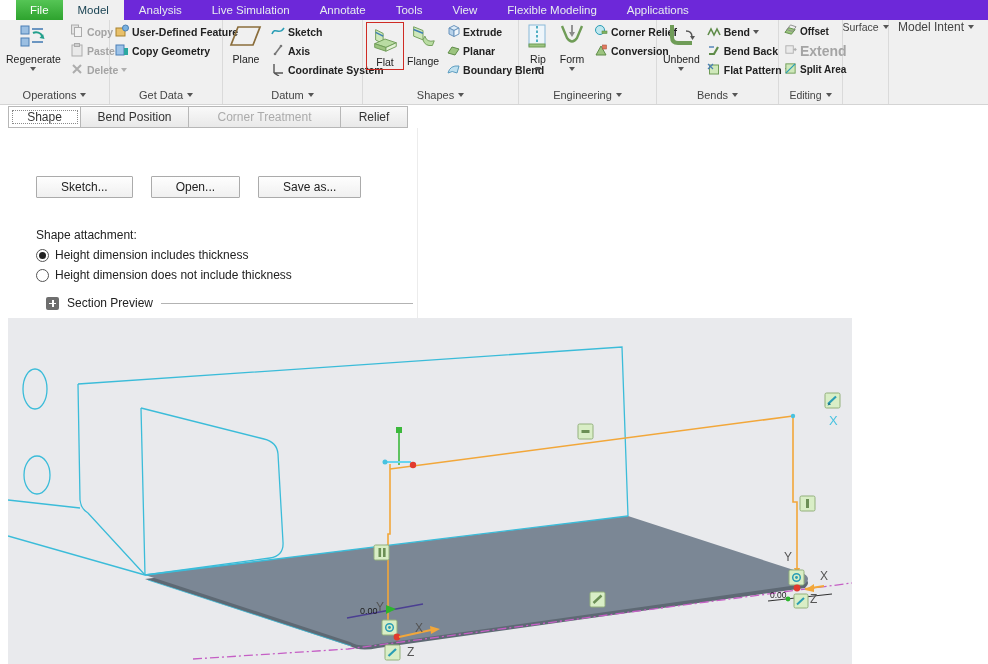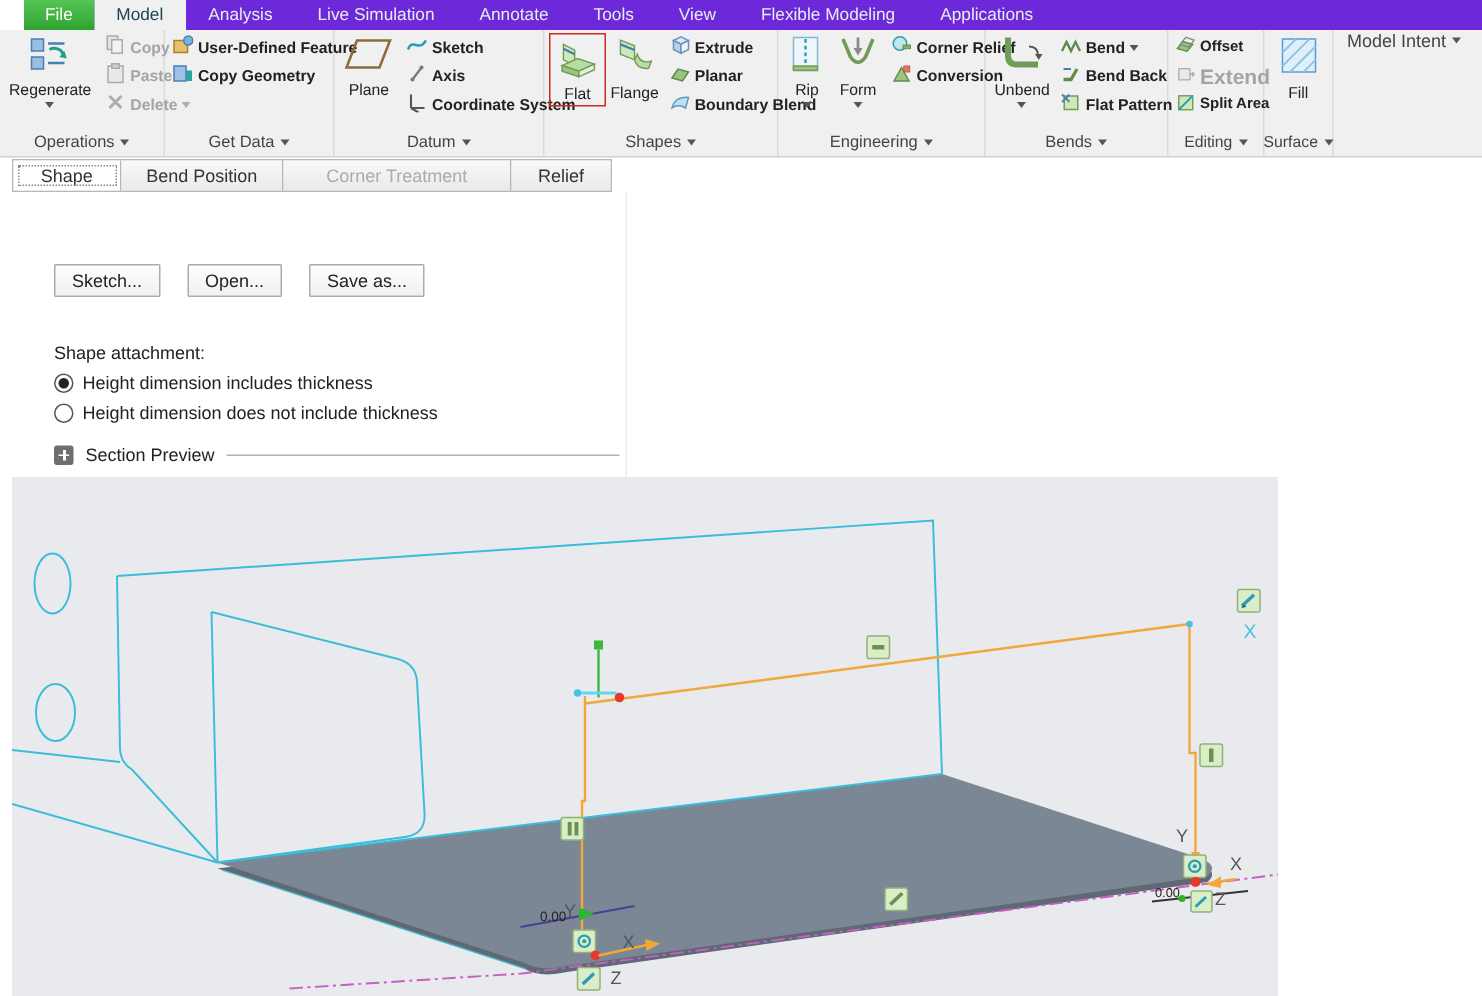--- a/index.html
+++ b/index.html
@@ -39,28 +39,28 @@
 .dtab { width:105px; font-size:12px; color:#333; display:flex; align-items:center;
   justify-content:center; border-right:1px solid #b7b7b7; background:linear-gradient(#f9f9f9,#e9e9e9); }
 .dtab:last-child { border-right:none; }
 .dtab-active { background:#fff; outline:1px dotted #8a8a8a; outline-offset:-4px; }
 .dtab-dis { color:#ababab; }
 
 
 .panel { position:absolute; top:128px; left:0; width:418px; height:190px; background:#fff;
   border-right:1px solid #ececec; }
 .pbuttons { position:absolute; top:48px; left:36px; display:flex; gap:18px; }
-.pbtn { font-size:12px; color:#222; padding:3px 11px; border:1px solid #ababab;
+.pbtn { font-size:12px; color:#222; padding:3px 24px; border:1px solid #ababab;
   background:linear-gradient(#fefefe,#f0f0f0); border-radius:1px; }
 .attach { position:absolute; top:100px; left:36px; font-size:12px; color:#222; }
 .radio-row { display:flex; align-items:center; gap:6px; margin-top:6px; }
 .radio { width:13px; height:13px; border:1px solid #555; border-radius:50%; background:#fff;
   display:flex; align-items:center; justify-content:center; }
 .radio-dot { width:7px; height:7px; border-radius:50%; background:#222; }
-.spreview { position:absolute; top:168px; left:36px; right:4px; display:flex;
+.spreview { position:absolute; top:168px; left:46px; right:4px; display:flex;
   align-items:center; gap:8px; font-size:12px; color:#222; }
 .plus { width:13px; height:13px; background:#6e6e6e; border-radius:2px; position:relative; }
 .plus::before, .plus::after { content:""; position:absolute; background:#fff; }
 .plus::before { left:3px; top:6px; width:7px; height:1.6px; }
 .plus::after { left:6px; top:3px; width:1.6px; height:7px; }
 .sline { flex:1; border-top:1px solid #b3b3b3; }
 
 
 .viewport { position:absolute; top:318px; left:8px; width:844px; height:346px; background:#e9eaed; }
 text { font-family:"Liberation Sans",sans-serif; }
@@ -375,30 +375,20 @@
         </div>
       </div>
     </div>
     <div class="rlabel" style="font-size:10.5px">
       <span>Editing</span>
         <span class="caret"></span>
     </div>
   </div>
 
   <div class="rgroup" style="width:46px">
-    <div class="rbody" style="justify-content:center">
-      <div class="bigbtn">
-        <span class="icon">
-          <svg width="28" height="30" viewBox="0 0 28 30">
-            <rect x="3" y="3" width="22" height="22" fill="#dff0fa" stroke="#5b9bd5"></rect>
-            <path d="M3,12 L12,3 M3,21 L21,3 M8,25 L25,8 M17,25 L25,17" stroke="#8fc4e8" stroke-width="1.2"></path>
-          </svg></span>
-        <span class="blabel">Fill</span>
-      </div>
-    </div>
     <div class="rlabel" style="font-size:10.5px">
       <span>Surface</span>
         <span class="caret"></span>
     </div>
   </div>
 
   <div class="rgroup" style="width:94px; border-right:none">
     <div class="rlabel" style="font-size:12px">
       <span>Model Intent</span>
         <span class="caret"></span>

